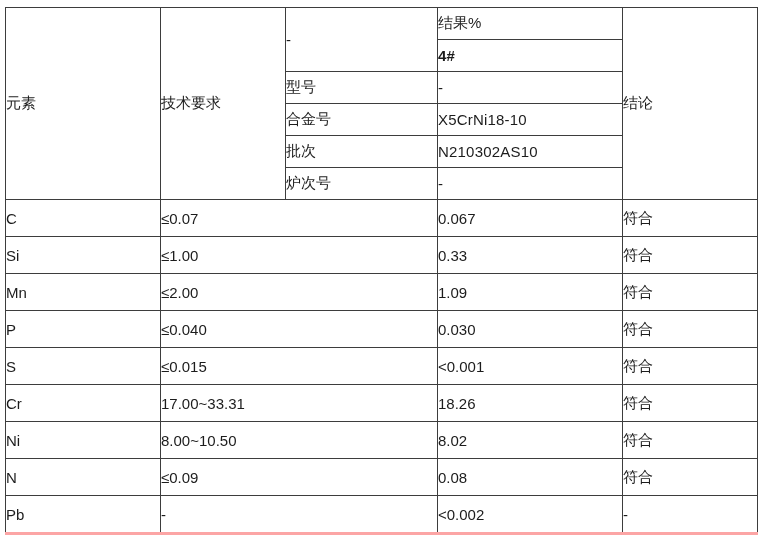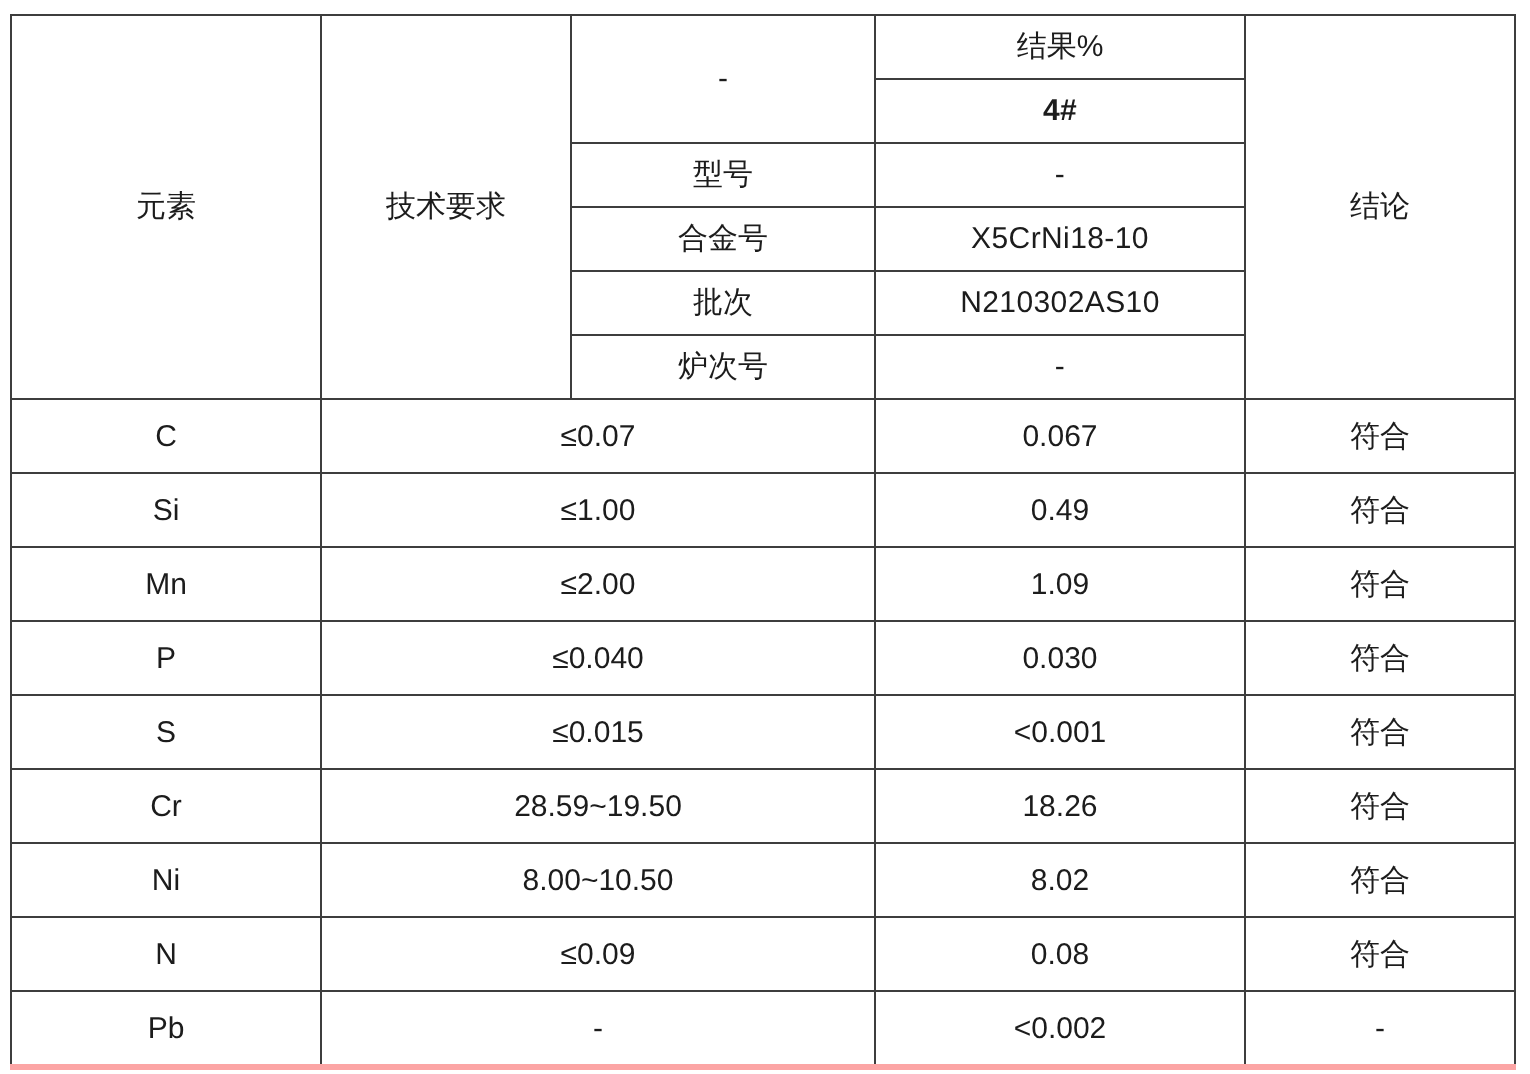--- a/index.html
+++ b/index.html
@@ -18,21 +18,20 @@
   table.doc-table {
     position: absolute;
     left: 5px;
     top: 7px;
     width: 752px;
     border-collapse: collapse;
     table-layout: fixed;
   }
   table.doc-table td {
     border: 1px solid #3d3d3d;
-    text-align: center;
     vertical-align: middle;
     color: #1c1c1c;
     font-size: 15px;
     padding: 0;
     overflow: hidden;
     white-space: nowrap;
   }
   tr.hrow td { height: 31px; }
   tr.drow td { height: 36px; }
   tr.last-row td { border-bottom: 3px solid #fca5a5; }
@@ -82,21 +81,21 @@
 
       <tr class="drow">
         <td>C</td>
         <td colspan="2">≤0.07</td>
         <td>0.067</td>
         <td>符合</td>
       </tr>
       <tr class="drow">
         <td>Si</td>
         <td colspan="2">≤1.00</td>
-        <td>0.49</td>
+        <td>0.33</td>
         <td>符合</td>
       </tr>
       <tr class="drow">
         <td>Mn</td>
         <td colspan="2">≤2.00</td>
         <td>1.09</td>
         <td>符合</td>
       </tr>
       <tr class="drow">
         <td>P</td>
@@ -105,21 +104,21 @@
         <td>符合</td>
       </tr>
       <tr class="drow">
         <td>S</td>
         <td colspan="2">≤0.015</td>
         <td>&lt;0.001</td>
         <td>符合</td>
       </tr>
       <tr class="drow">
         <td>Cr</td>
-        <td colspan="2">28.59~19.50</td>
+        <td colspan="2">17.00~33.31</td>
         <td>18.26</td>
         <td>符合</td>
       </tr>
       <tr class="drow">
         <td>Ni</td>
         <td colspan="2">8.00~10.50</td>
         <td>8.02</td>
         <td>符合</td>
       </tr>
       <tr class="drow">

